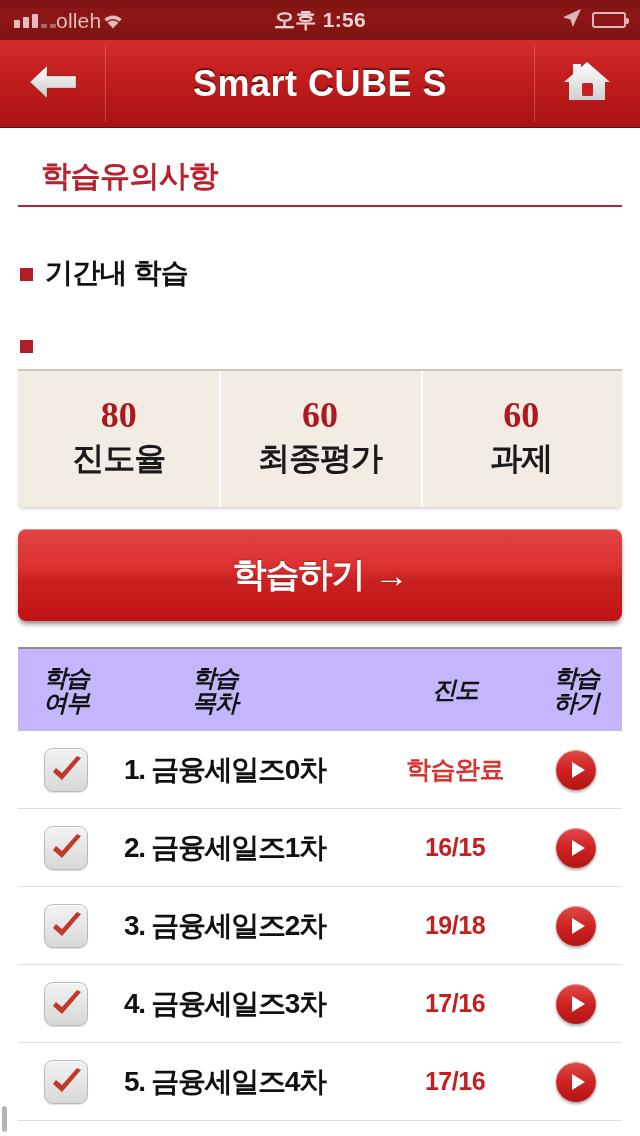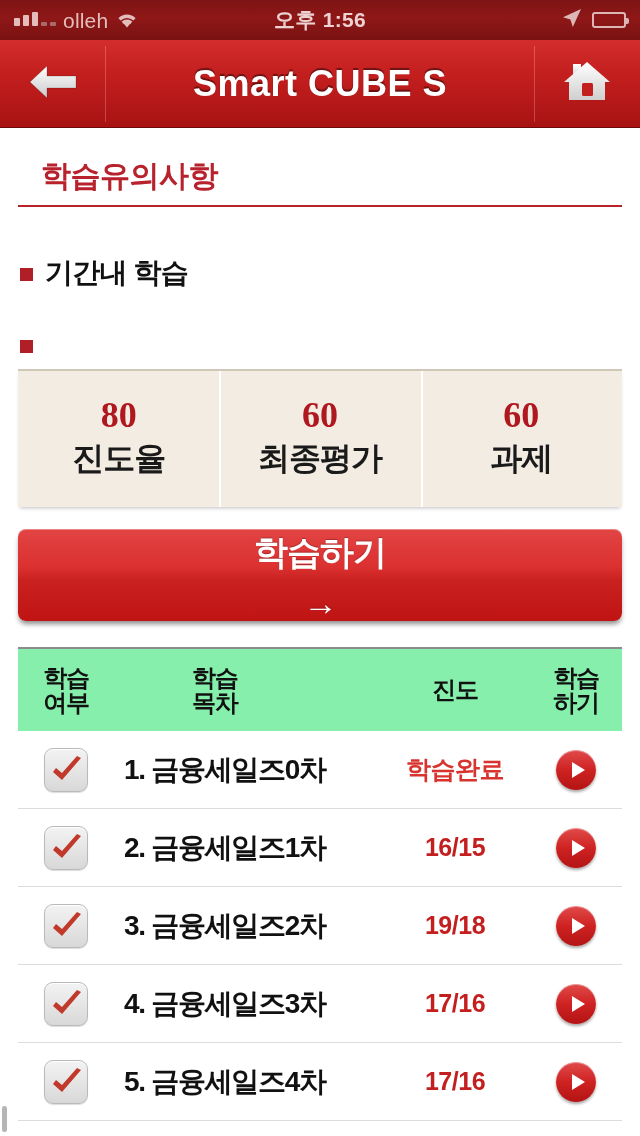--- a/index.html
+++ b/index.html
@@ -20,21 +20,21 @@
 
   
   .statusbar {
     height: 40px;
     background: linear-gradient(180deg, #7e1414 0%, #8f1717 45%, #7a1212 100%);
     display: flex; align-items: center;
     padding: 0 14px;
     position: relative;
     color: #e6c4c4;
   }
-  .sb-left { display: flex; align-items: flex-start; gap: 7px; }
+  .sb-left { display: flex; align-items: center; }
   .signal { display: flex; align-items: flex-end; gap: 3px; height: 16px; }
   .signal i { display: block; width: 6px; background: #e3bcbc; border-radius: 1px; }
   .signal i:nth-child(1) { height: 8px; }
   .signal i:nth-child(2) { height: 11px; }
   .signal i:nth-child(3) { height: 14px; }
   .signal i.dim { height: 4px; background: #a86a6a; }
   .carrier {
     font-size: 21px; color: #e3bcbc; letter-spacing: .2px;
     line-height: 20px; position: relative; top: 1px;
   }
@@ -149,31 +149,30 @@
   .cta {
     height: 92px; width: 100%;
     border: none; border-radius: 8px;
     background: linear-gradient(180deg, #e24444 0%, #db3030 42%, #c92020 56%, #c01414 100%);
     color: #fff;
     font-family: "Liberation Sans", sans-serif;
     font-size: 34px; font-weight: bold; letter-spacing: -1px;
     box-shadow: 0 4px 5px -1px rgba(0,0,0,.45), inset 0 1px 0 rgba(255,255,255,.35);
     display: flex; align-items: center; justify-content: center; gap: 10px;
     text-shadow: 0 -1px 1px rgba(0,0,0,.25);
-    flex-direction: column;
   }
   .cta .arrow { font-size: 34px; font-weight: bold; line-height: 1; }
 
   
   .table { margin: 26px 18px 0 18px; }
   .thead {
-    background: #86efac;
+    background: #c4b5fd;
     border-top: 2px solid #8c8c8c;
     height: 84px;
-    display: flex; align-items: center;
+    display: flex; align-items: center; font-style: italic;
   }
   .th {
     font-size: 24px; font-weight: bold; color: #111;
     line-height: 1.06; letter-spacing: -1.2px;
     text-align: center;
   }
   .c-check { width: 96px; flex: none; text-align: center; }
   .c-title { flex: 1; }
   .c-prog  { width: 150px; flex: none; text-align: center; }
   .c-play  { width: 92px;  flex: none; text-align: center; }

